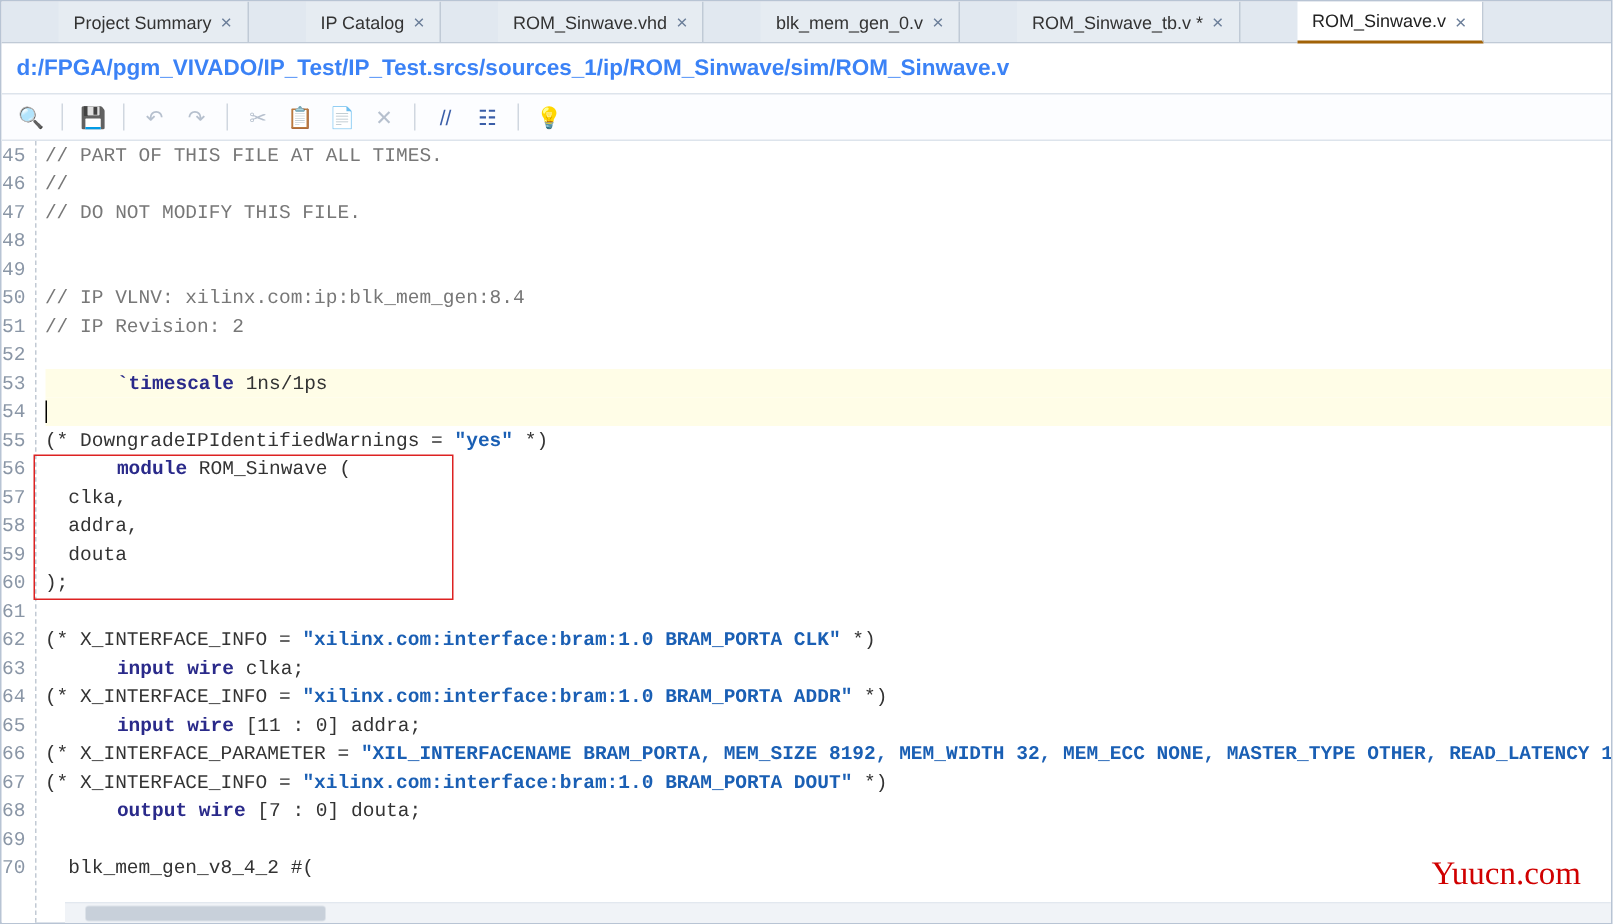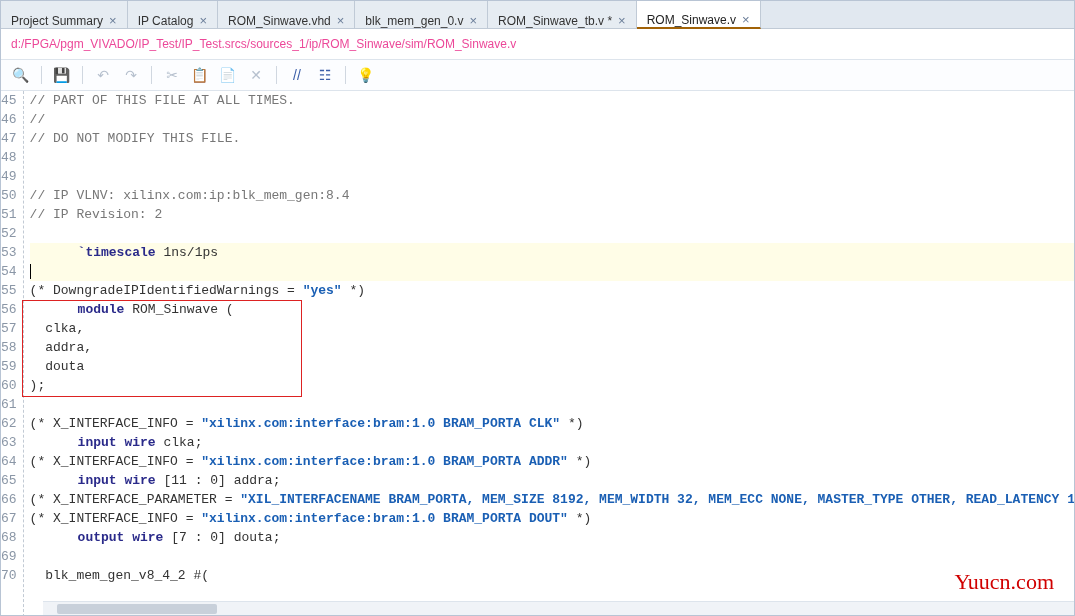--- a/index.html
+++ b/index.html
@@ -1,21 +1,21 @@
 <!DOCTYPE html>
 <html><head>
 <meta charset="utf-8">
 <style>
 * { margin: 0; padding: 0; box-sizing: border-box; }
 body { font-family: "Segoe UI", Tahoma, sans-serif; font-size: 12px; background: #fff; width: 1075px; height: 616px; overflow: hidden; border: 1px solid #b8c4d4; position: relative; }
 .tabs { display: flex; background: #e1e8f0; height: 28px; border-bottom: 1px solid #c0cad6; }
-.tab { display: flex; align-items: flex-end; padding: 0 10px; border-right: 1px solid #c0cad6; color: #333; cursor: pointer; gap: 6px; background: #e6ecf2; }
+.tab { display: flex; align-items: center; padding: 0 10px; border-right: 1px solid #c0cad6; color: #333; cursor: pointer; gap: 6px; background: #e6ecf2; margin-left: 38px; }
 .tab.active { background: #ffffff; font-weight: normal; color: #222; border-bottom: 2px solid #a16207; margin-bottom: -1px; }
 .tab .close { color: #6b7e99; font-size: 13px; cursor: pointer; }
-.path-bar { padding: 8px 10px; color: #ec4899; font-size: 12px; background: #fff; }
+.path-bar { padding: 8px 10px; color: #3b82f6; font-size: 15px; background: #fff; font-weight: bold; }
 .toolbar { display: flex; align-items: center; gap: 4px; padding: 4px 8px; border-top: 1px solid #dde4ec; border-bottom: 1px solid #dde4ec; background: #fcfdff; }
 .tbtn { width: 24px; height: 22px; display: flex; align-items: center; justify-content: center; color: #3a5ea8; cursor: pointer; font-size: 14px; border-radius: 2px; }
 .tbtn.disabled { color: #b6c0ce; }
 .sep { width: 1px; height: 18px; background: #d0d7e0; margin: 0 4px; }
 .editor { display: flex; height: calc(100% - 78px); overflow-y: auto; font-family: "Consolas","Courier New",monospace; font-size: 13px; }
 .gutter { width: 40px; text-align: right; padding: 0 6px 0 0; color: #8a96a6; background: #fff; user-select: none; }
 .gutter div { height: 19px; line-height: 19px; }
 .sepcol { width: 2px; border-left: 1px dashed #c2cad4; }
 .code { flex: 1; padding: 0 6px; position: relative; font-style: italic; }
 .line { height: 19px; line-height: 19px; white-space: pre; color: #333; font-style: normal; }

